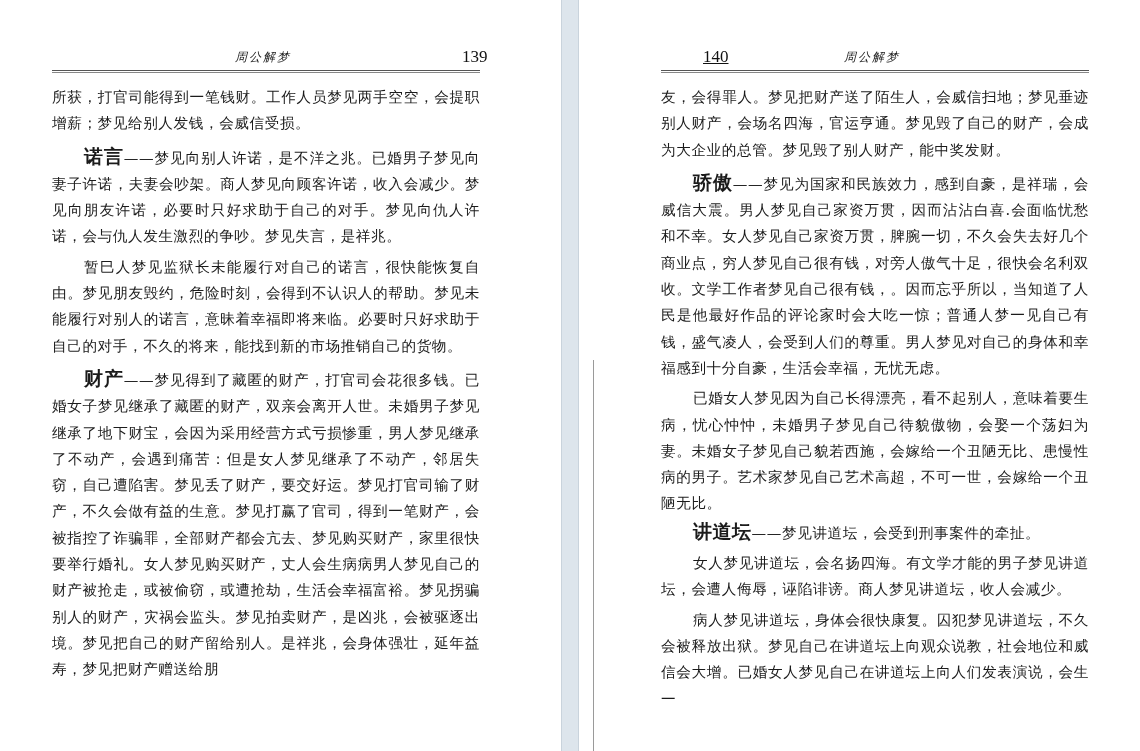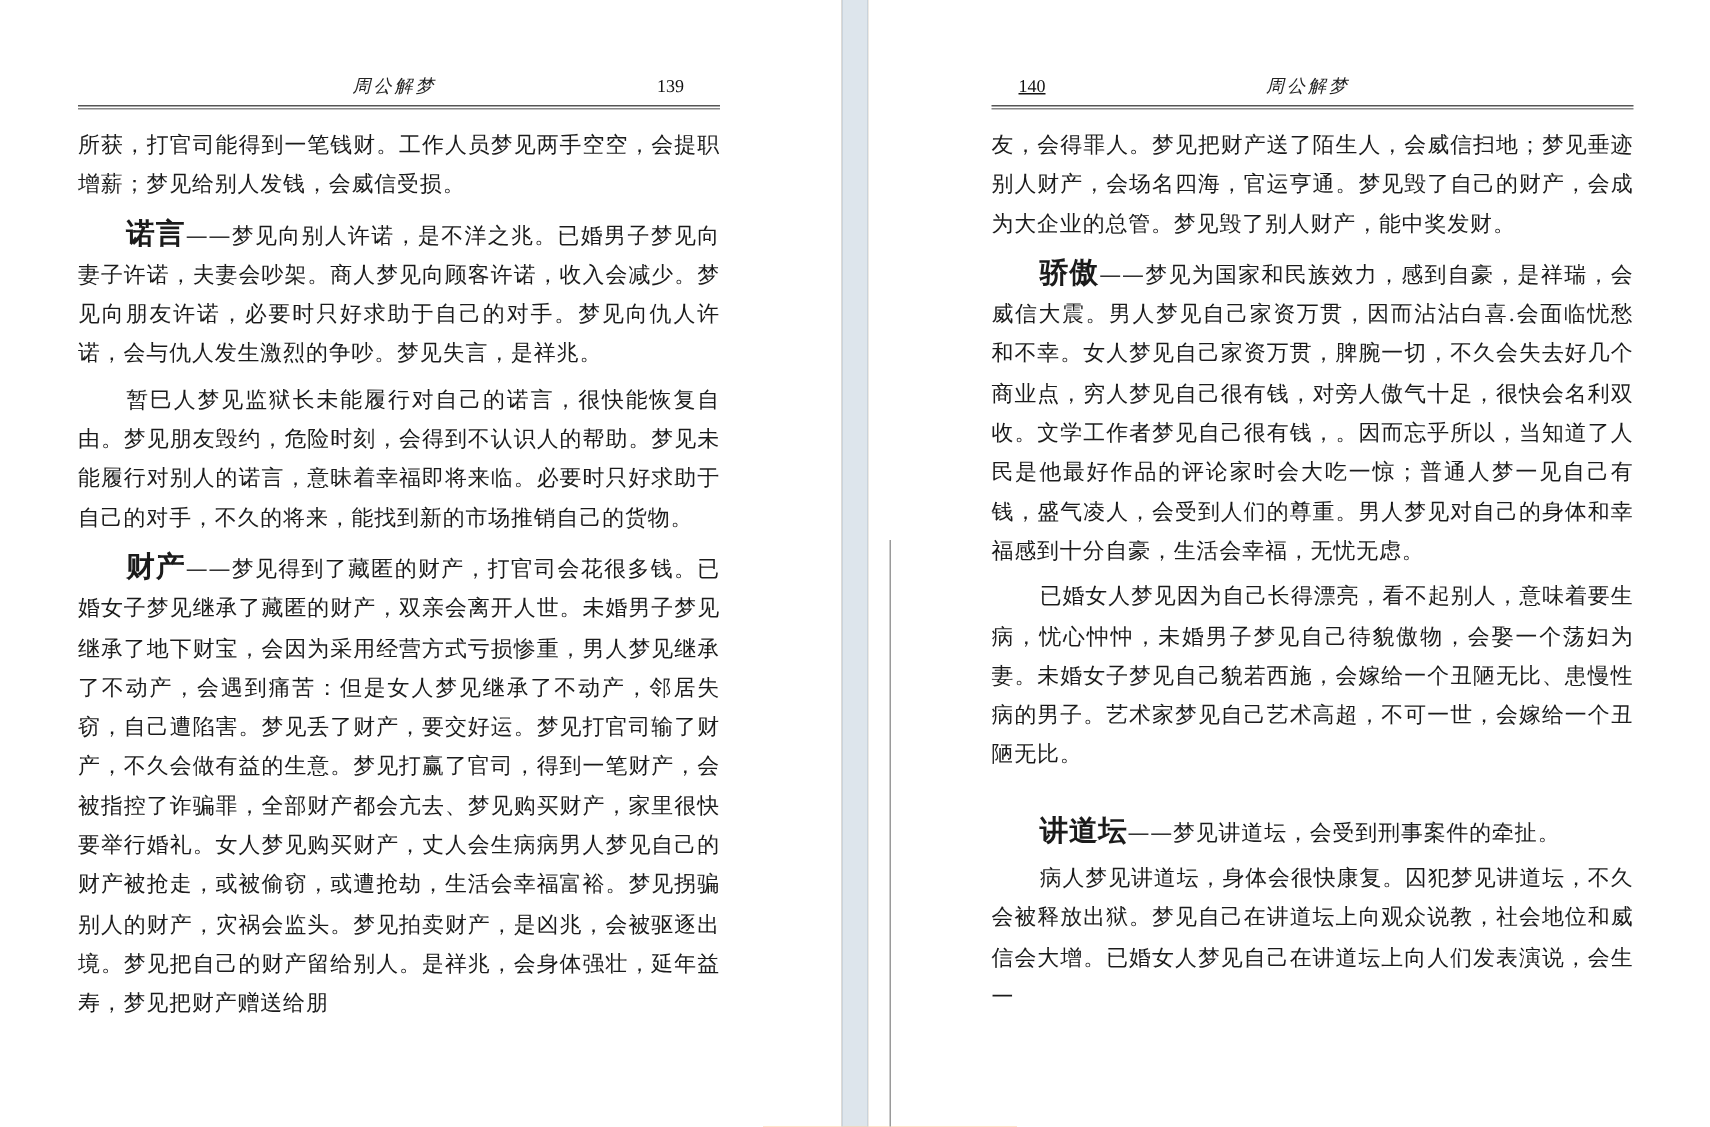--- a/index.html
+++ b/index.html
@@ -63,22 +63,23 @@
     font-family: "DejaVu Sans", "Liberation Sans", sans-serif;
     font-style: italic;
     font-size: 12px;
     letter-spacing: 2px;
     color: #222;
   }
   .head-pagenum {
     position: absolute;
     top: 0;
     font-family: "Liberation Serif", "DejaVu Serif", serif;
-    font-size: 12px;
+    font-size: 17px;
     color: #111;
+    margin-left: 24px;
   }
   .head-rule {
     position: absolute;
     top: 70px;
     height: 3px;
     border-top: 1px solid #555;
     border-bottom: 1px solid #888;
     box-sizing: border-box;
   }
   .body-text {
@@ -134,18 +135,19 @@
   <div class="running-head right-head">
     <span class="head-pagenum" style="left:18px;text-decoration:underline;">140</span>
     <span class="head-title" style="left:183px;">周公解梦</span>
   </div>
   <div class="head-rule" style="left:661px; width:428px;"></div>
 
   <div class="body-text right-body">
     <p class="para"><span>友，会得罪人。梦见把财产送了陌生人，会威信扫地；梦见垂迹别人财产，会场名四海，官运亨通。梦见毁了自己的财产，会成为大企业的总管。梦见毁了别人财产，能中奖发财。</span></p>
     <p class="para indent" style="margin-top:6px;"><span class="entry-head">骄傲</span><span>——梦见为国家和民族效力，感到自豪，是祥瑞，会威信大震。男人梦见自己家资万贯，因而沾沾白喜.会面临忧愁和不幸。女人梦见自己家资万贯，脾腕一切，不久会失去好几个商业点，穷人梦见自己很有钱，对旁人傲气十足，很快会名利双收。文学工作者梦见自己很有钱，。因而忘乎所以，当知道了人民是他最好作品的评论家时会大吃一惊；普通人梦一见自己有钱，盛气凌人，会受到人们的尊重。男人梦见对自己的身体和幸福感到十分自豪，生活会幸福，无忧无虑。</span></p>
     <p class="para indent" style="margin-top:4px;"><span>已婚女人梦见因为自己长得漂亮，看不起别人，意味着要生病，忧心忡忡，未婚男子梦见自己待貌傲物，会娶一个荡妇为妻。未婚女子梦见自己貌若西施，会嫁给一个丑陋无比、患慢性病的男子。艺术家梦见自己艺术高超，不可一世，会嫁给一个丑陋无比。</span></p>
-    <p class="para indent" style="margin-top:24px;"><span class="entry-head">讲道坛</span><span>——梦见讲道坛，会受到刑事案件的牵扯。</span></p>
+    <p class="para indent" style="margin-top:1px;"><span class="entry-head">讲道坛</span><span>——梦见讲道坛，会受到刑事案件的牵扯。</span></p>
+    <p class="para indent" style="margin-top:4px;"><span>女人梦见讲道坛，会名扬四海。有文学才能的男子梦见讲道坛，会遭人侮辱，诬陷诽谤。商人梦见讲道坛，收人会减少。</span></p>
     <p class="para indent" style="margin-top:4px;"><span>病人梦见讲道坛，身体会很快康复。囚犯梦见讲道坛，不久会被释放出狱。梦见自己在讲道坛上向观众说教，社会地位和威信会大增。已婚女人梦见自己在讲道坛上向人们发表演说，会生一</span></p>
   </div>
 
   <div class="scan-line"></div>
 </div>
 
 </body></html>

